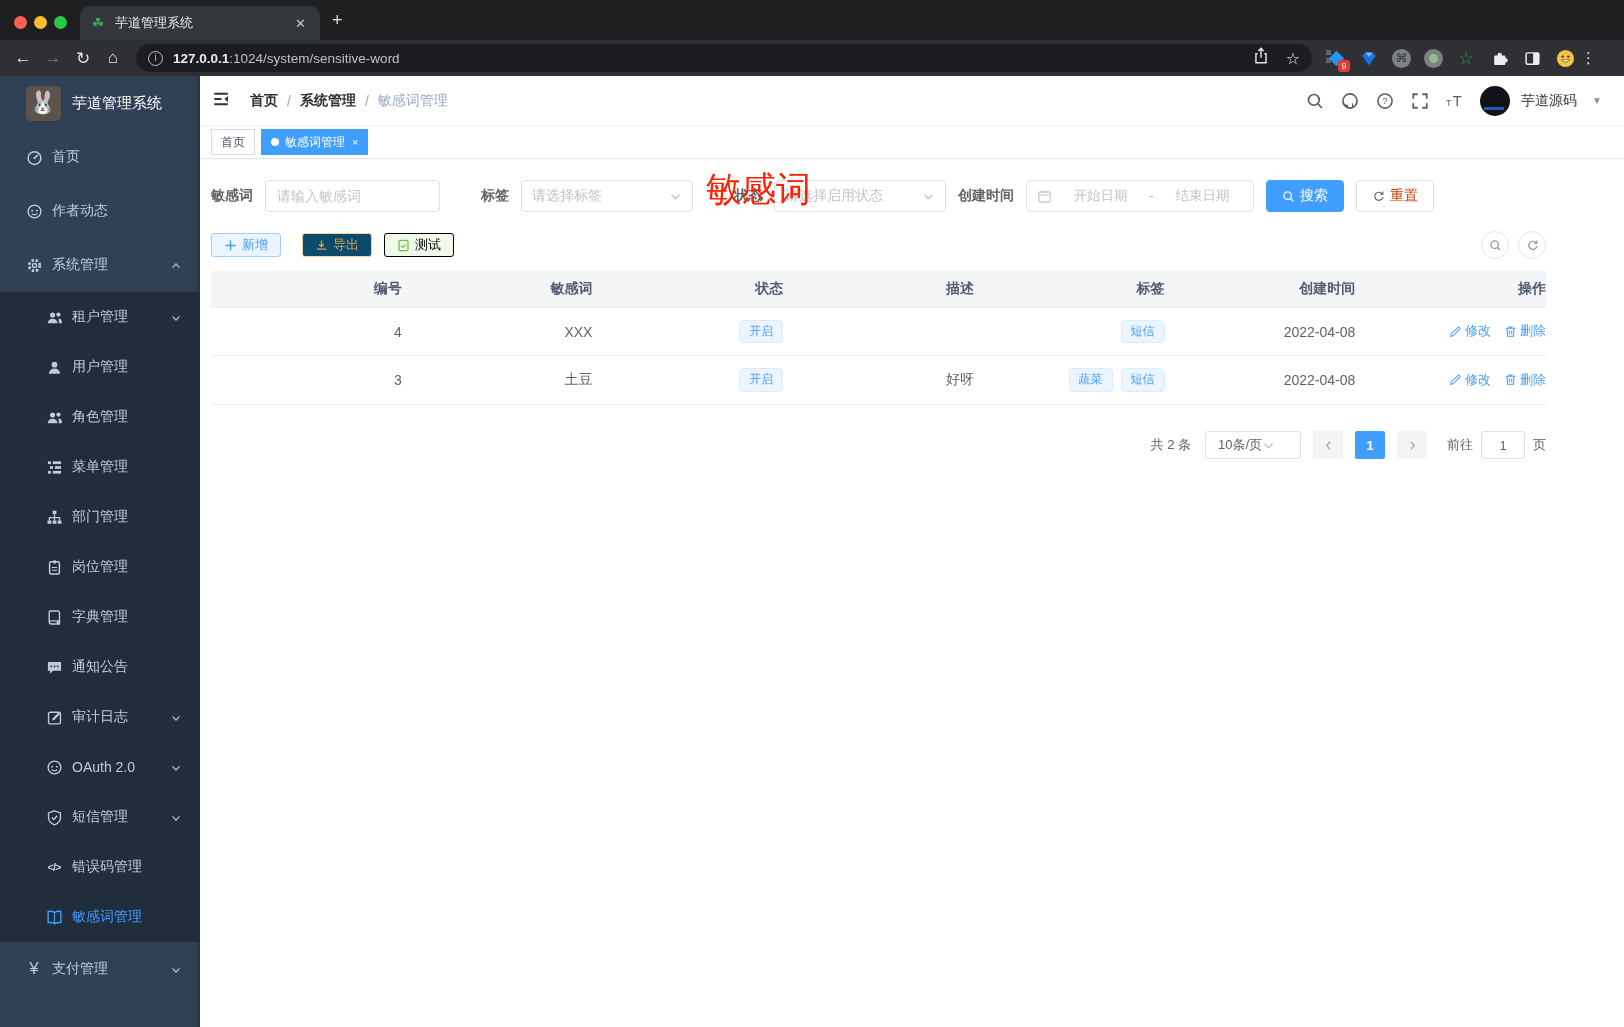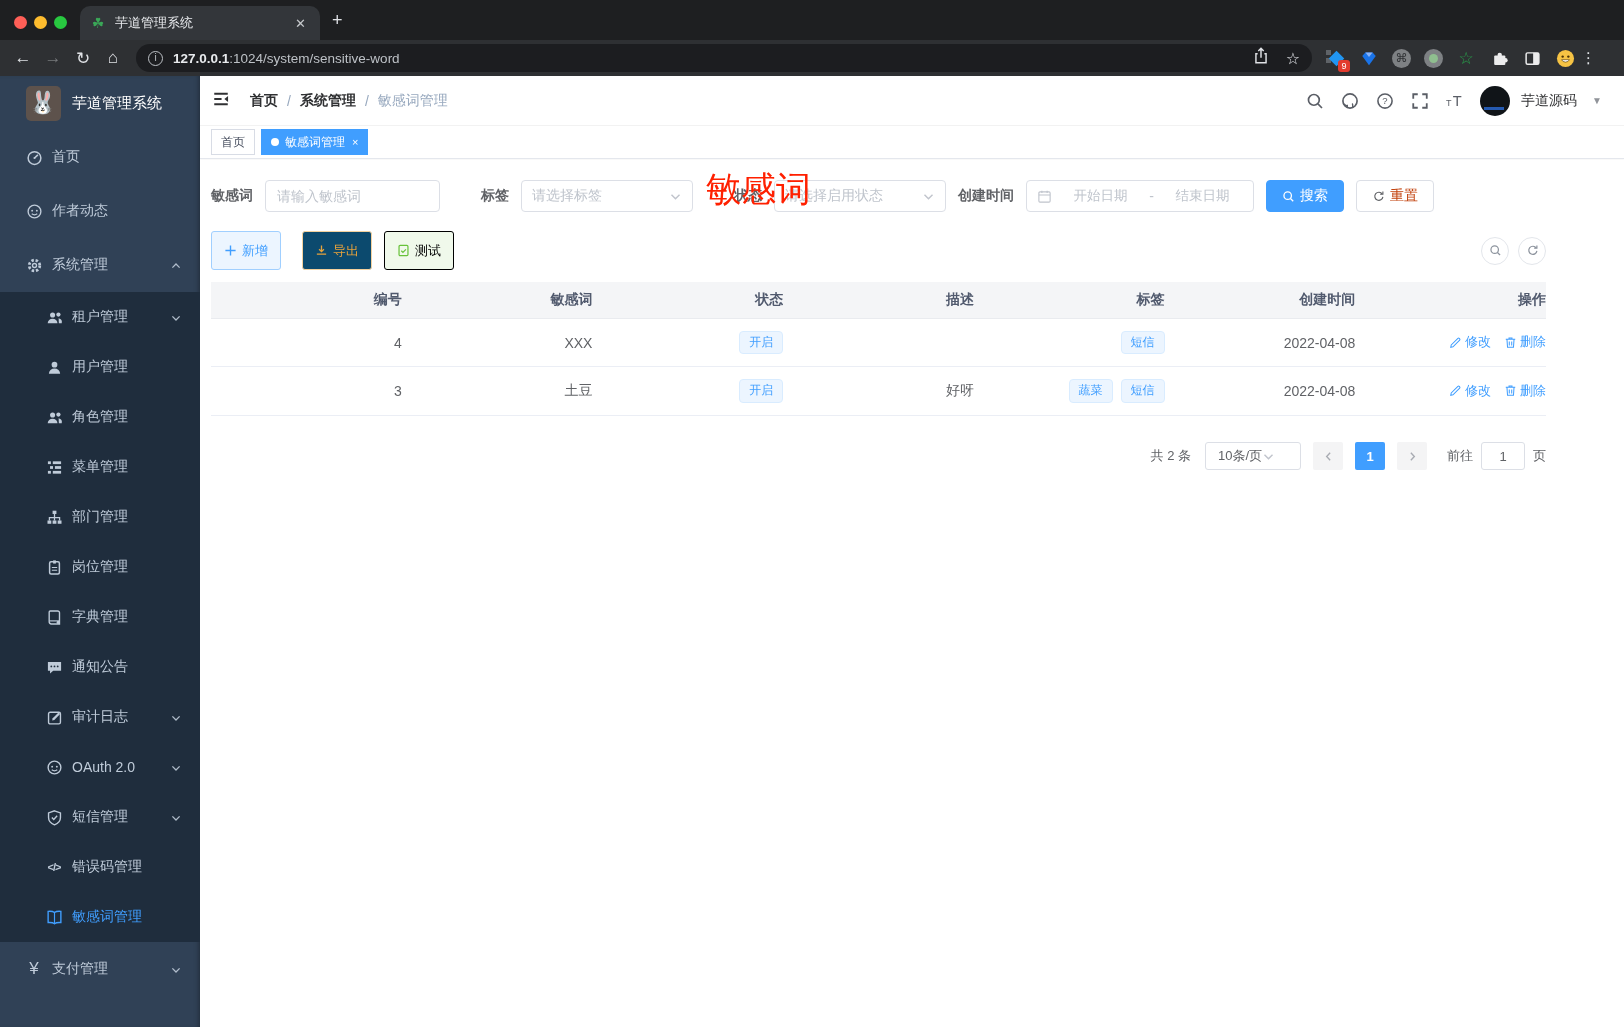--- a/index.html
+++ b/index.html
@@ -111,21 +111,21 @@
   .gap40 { width: 41px; flex: none; }
   .gap12 { width: 12px; flex: none; }
   .btn { display: inline-flex; align-items: center; justify-content: center; border-radius: 4px; cursor: pointer;
     font-size: 14px; gap: 5px; }
   .btn svg { width: 13px; height: 13px; }
   .btn-search { height: 32px; padding: 0 15px; background: #409eff; color: #fff; border: 1px solid #409eff; }
   .btn-reset { height: 32px; padding: 0 15px; background: #fff; color: #c2410c; border: 1px solid #dcdfe6; }
 
   
   .action-row { display: flex; align-items: center; margin-top: 19px; }
-  .btn-mini { height: 39px; padding: 0 12px; font-size: 13px; border-radius: 3px; }
+  .btn-mini { height: 24px; padding: 0 12px; font-size: 13px; border-radius: 3px; }
   .btn-add { background: #ecf5ff; border: 1px solid #a0cfff; color: #409eff; }
   .btn-export { background: #0c4a6e; border: 1px solid #f3d19e; color: #e6a23c; margin-left: 21px; text-align: right; }
   .btn-test { background: #f0f9eb; border: 1px solid #000000; color: #000000; margin-left: 12px; }
   .right-tools { margin-left: auto; display: flex; gap: 9px; }
   .circle-tool { width: 28px; height: 28px; border-radius: 50%; border: 1px solid #e3e6eb; background: #fff;
     color: #8c939d; display: flex; align-items: center; justify-content: center; cursor: pointer; }
   .circle-tool svg { width: 13px; height: 13px; }
 
   
   .table { margin-top: 12px; border-bottom: 1px solid #ebeef5; }

